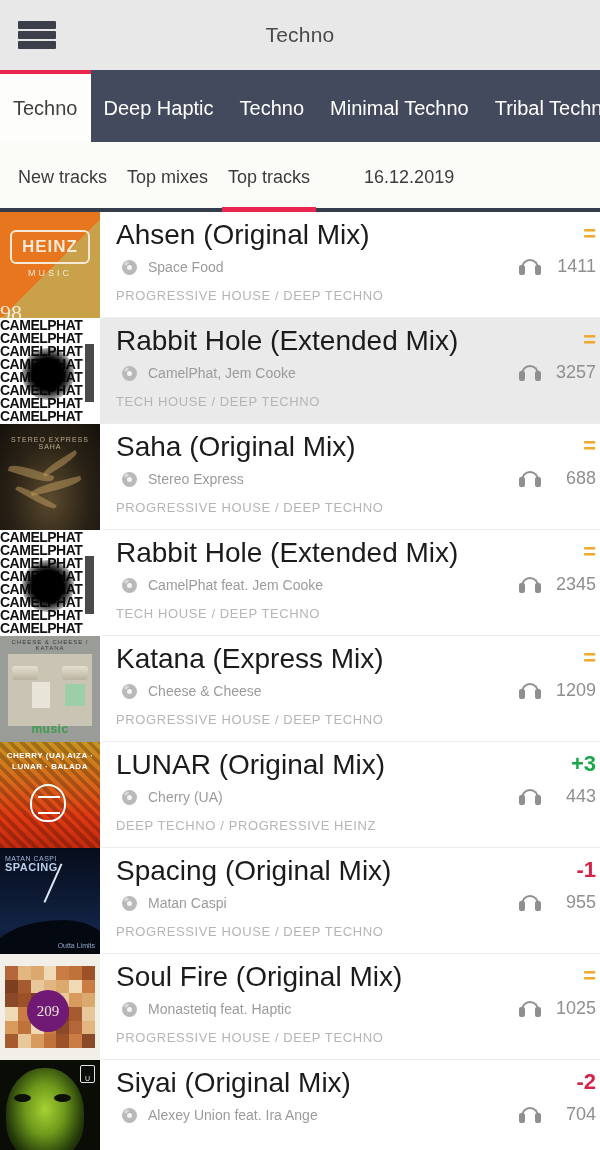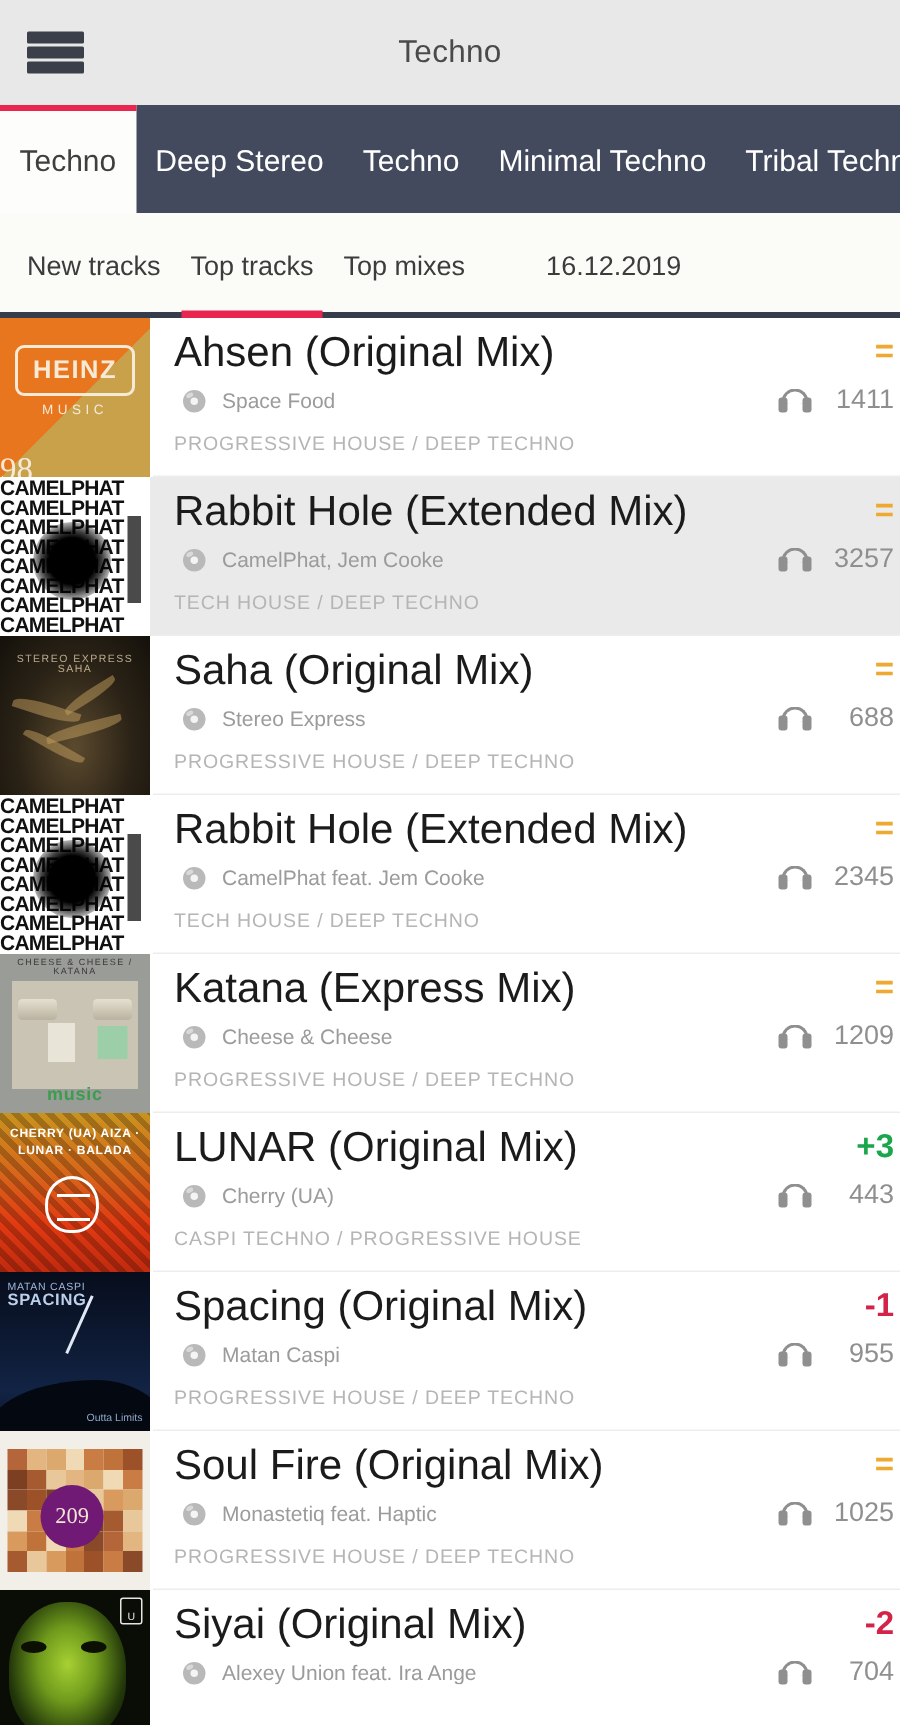--- a/index.html
+++ b/index.html
@@ -458,31 +458,31 @@
     <div class="hamburger">
       <span></span>
       <span></span>
       <span></span>
     </div>
     <div class="appbar-title">Techno</div>
   </div>
 
   <div class="tabstrip">
     <div class="tab active">Techno</div>
-    <div class="tab">Deep Stereo</div>
+    <div class="tab">Deep Haptic</div>
     <div class="tab">Techno</div>
     <div class="tab">Minimal Techno</div>
     <div class="tab">Tribal Techno</div>
 
   </div>
 
   <div class="subnav">
     <div class="subnav-item">New tracks</div>
+    <div class="subnav-item">Top mixes</div>
     <div class="subnav-item active">Top tracks</div>
-    <div class="subnav-item">Top mixes</div>
     <div class="subnav-date">16.12.2019</div>
     <div class="subnav-rule"></div>
   </div>
 
   <div class="tracklist">
 
     <div class="track">
       <div class="art art-heinz">
         <div class="badge">HEINZ</div>
         <div class="sub">MUSIC</div>
@@ -647,21 +647,21 @@
         <div class="cap">CHERRY (UA)
 AIZA · LUNAR · BALADA</div>
         <div class="skull"></div>
       </div>
       <div class="track-body">
         <div class="track-title">LUNAR (Original Mix)</div>
         <div class="track-artist-row">
           <span class="disc-icon"></span>
           <span class="track-artist">Cherry (UA)</span>
         </div>
-        <div class="track-genre">CASPI TECHNO / PROGRESSIVE HOUSE</div>
+        <div class="track-genre">DEEP TECHNO / PROGRESSIVE HEINZ</div>
       </div>
       <div class="track-meta">
         <div class="rank-delta up">+3</div>
         <div class="plays">
           <span class="headphone">
             <span class="band"></span>
               <span class="cupL"></span>
               <span class="cupR"></span>
           </span>
           <span class="plays-count">443</span>

